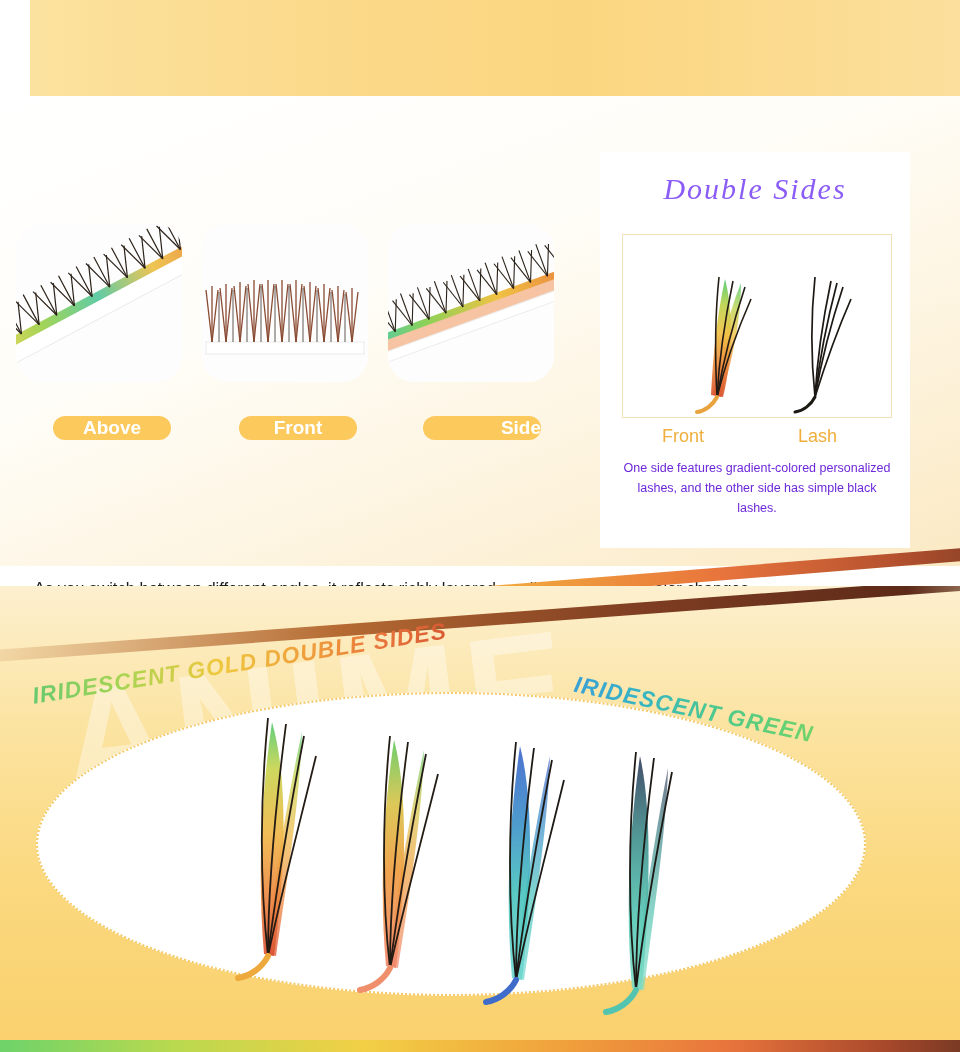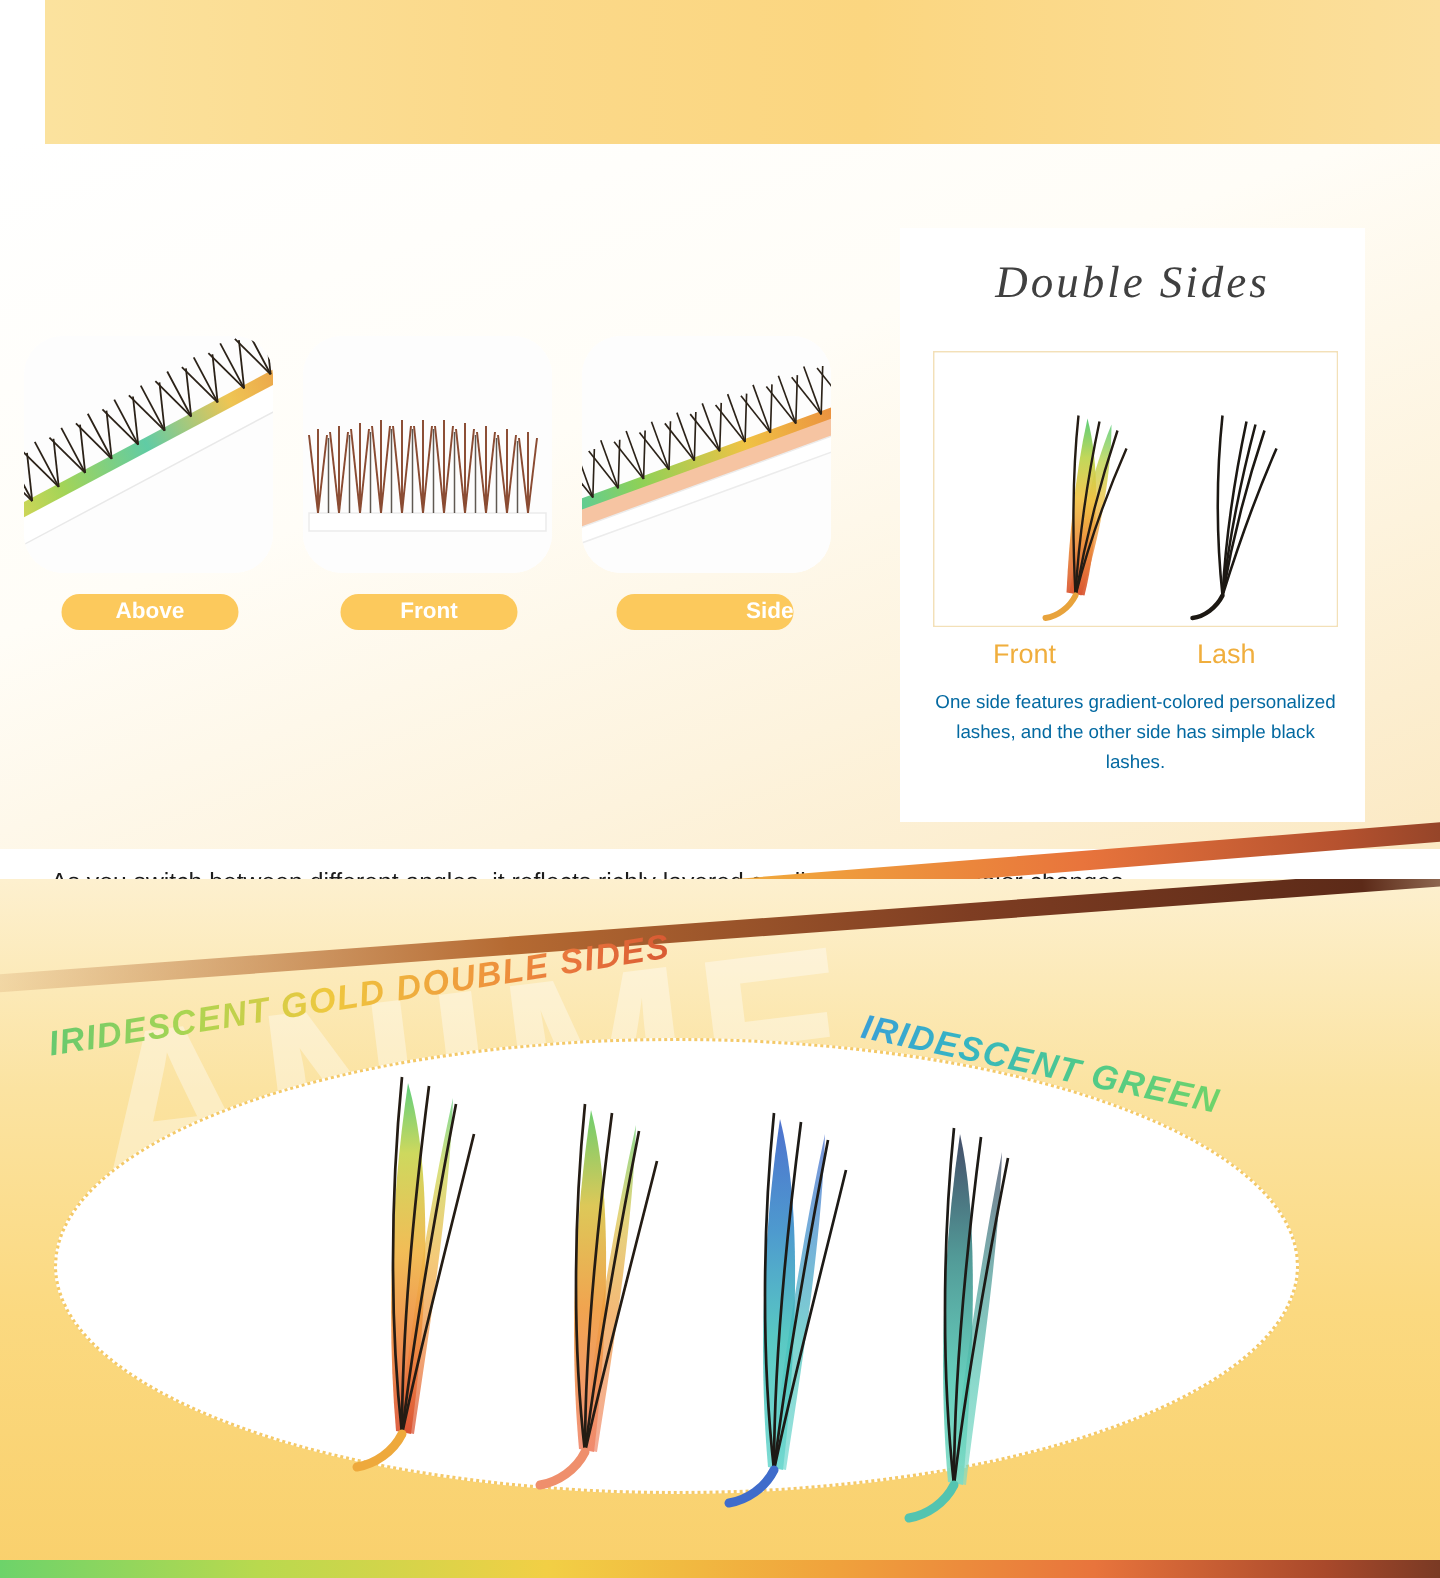--- a/index.html
+++ b/index.html
@@ -60,25 +60,26 @@
   .thumb-1 { left: 16px; top: 128px; }
   .thumb-2 { left: 202px; top: 128px; }
   .thumb-3 { left: 388px; top: 128px; }
 
   .thumb-label {
     position: absolute;
     width: 118px; height: 24px;
     border-radius: 12px;
     background: #fcc95c;
     color: #ffffff;
-    font-size: 15px;
+    font-size: 19px;
     font-weight: bold;
     text-align: center;
     line-height: 24px;
-    top: 300px;
+    top: 320px;
+    margin-left: 12px;
   }
   .lbl-1 { left: 41px; }
   .lbl-2 { left: 227px; }
   .lbl-3 { left: 411px; text-align: right; }
 
   
   .lash-canvas { position: absolute; left: 0; top: 0; width: 100%; height: 100%; }
 
   
   .panel {
@@ -89,21 +90,21 @@
   }
   .panel-title {
     position: absolute;
     left: 0; top: 20px;
     width: 310px;
     text-align: center;
     font-family: "Liberation Serif", serif;
     font-style: italic;
     font-size: 30px;
     letter-spacing: 2px;
-    color: #404040;
+    color: #8b5cf6;
   }
   .panel-photo {
     position: absolute;
     left: 22px; top: 82px;
     width: 270px; height: 184px;
     background: #ffffff;
     border: 1px solid #f3e0b8;
     overflow: hidden;
   }
   .panel-cap {
@@ -114,21 +115,21 @@
   }
   .cap-front { left: 62px; }
   .cap-back { left: 198px; }
   .panel-desc {
     position: absolute;
     left: 22px; top: 306px;
     width: 270px;
     text-align: center;
     font-size: 12.5px;
     line-height: 20px;
-    color: #0369a1;
+    color: #6d28d9;
   }
 
   
   .para {
     position: absolute;
     left: 34px; top: 472px;
     width: 884px;
     font-size: 16.5px;
     line-height: 40px;
     color: #1c1c1c;

